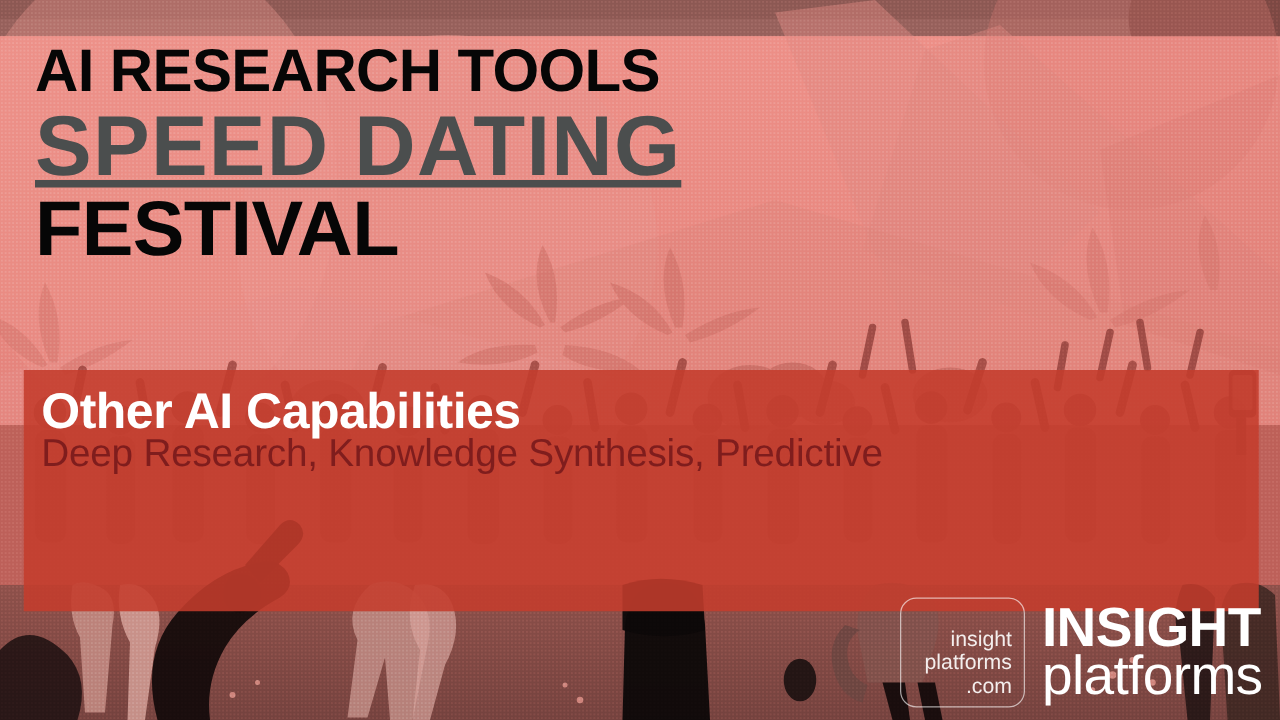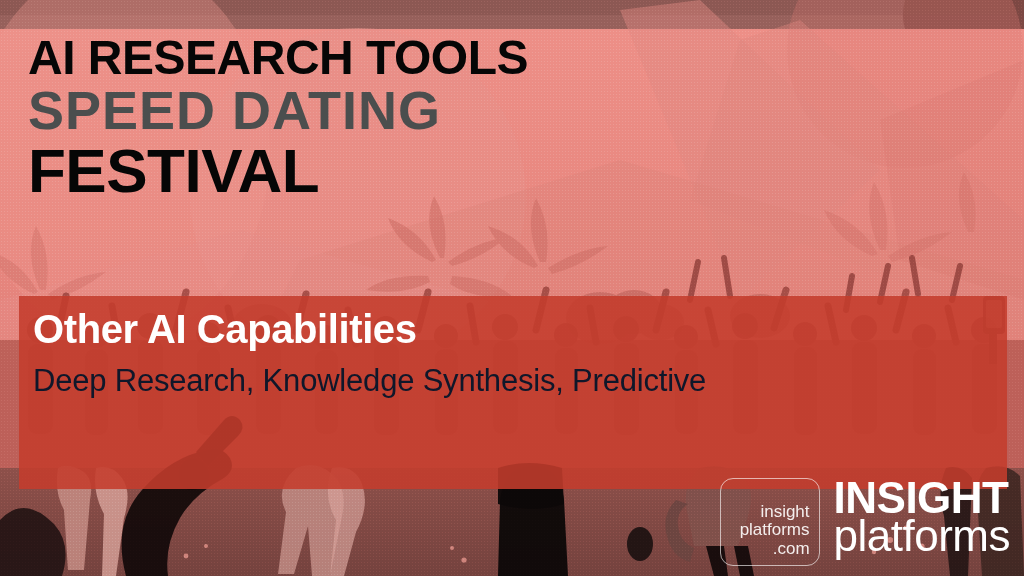--- a/index.html
+++ b/index.html
@@ -35,24 +35,25 @@
     font-weight:bold;
     letter-spacing:-0.5px;
     white-space:nowrap;
   }
   #hl-line1{
     font-size:48px;
     color:#060606;
     margin-bottom:6px;
   }
   #hl-line2{
-    font-size:54px;
+    font-size:68px;
     color:#4b4e4e;
     letter-spacing:1px;
     margin-bottom:6px;
+    text-decoration:underline;
   }
   #hl-line3{
     font-size:62px;
     color:#060606;
   }
 
   
   #banner{
     position:absolute;
     left:19px;top:296px;
@@ -61,35 +62,35 @@
   }
   #banner-title{
     position:absolute;left:14px;top:11px;
     font-size:40px;
     font-weight:bold;
     color:#ffffff;
     letter-spacing:-0.4px;
     white-space:nowrap;
   }
   #banner-sub{
-    position:absolute;left:14px;top:66px;
+    position:absolute;left:14px;top:48px;
     width:900px;
     font-size:31px;
     font-weight:300;
-    color:#0f172a;
+    color:#7f1d1d;
     line-height:1.22;
     letter-spacing:-0.2px;
   }
   #banner-sub span{display:block;}
 
   
   #logo{
     position:absolute;
     right:14px;bottom:10px;
-    display:flex;gap:14px;
+    display:flex;align-items:center;gap:14px;
   }
   #logo-badge{
     width:100px;height:88px;
     border:1px solid rgba(255,255,255,.62);
     border-radius:13px;
     box-sizing:border-box;
     display:flex;flex-direction:column;
     align-items:flex-end;justify-content:flex-end;
     padding:0 9px 7px 0;
     line-height:1.08;

